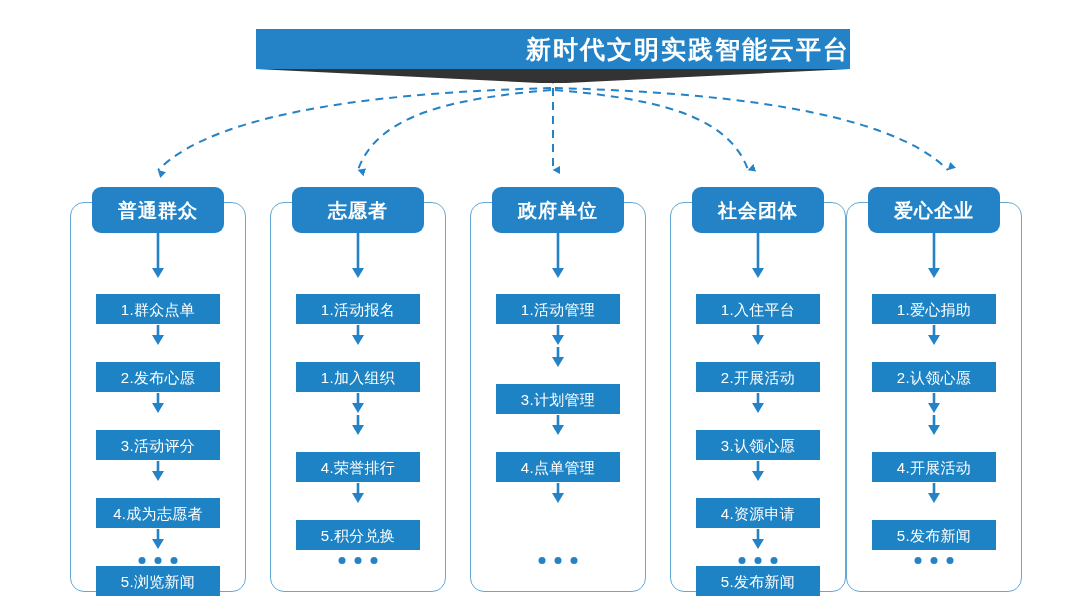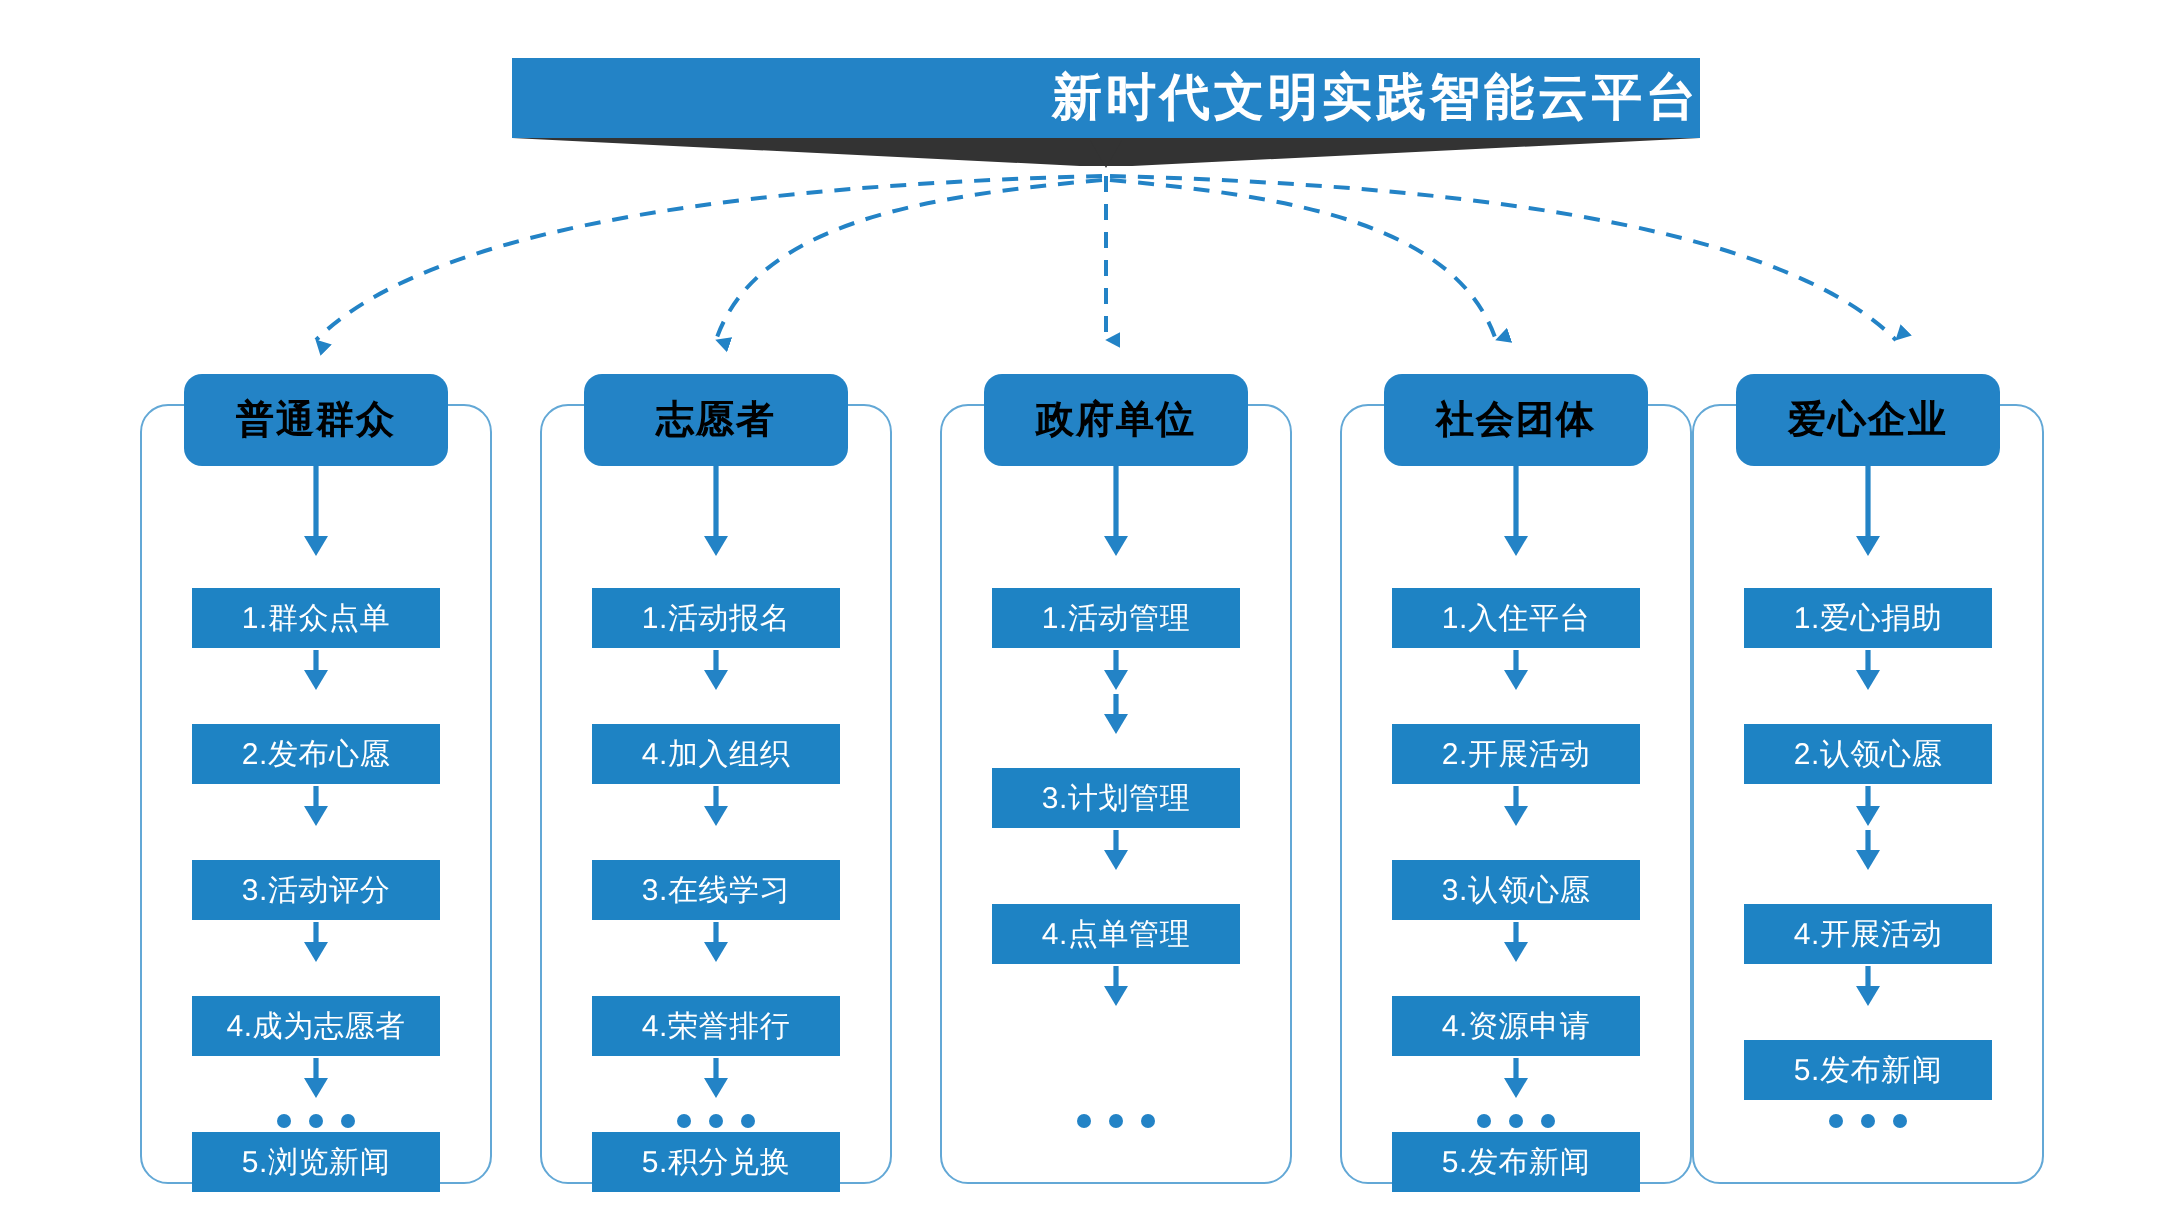--- a/index.html
+++ b/index.html
@@ -101,21 +101,21 @@
     width: 132px;
     height: 46px;
     background: #2383c6;
     border-radius: 9px;
     display: flex;
     align-items: center;
     justify-content: center;
     z-index: 4;
   }
   .col-header .hdr-text {
-    color: #000000;
+    color: #ffffff;
     font-size: 19px;
     font-weight: bold;
     letter-spacing: 1px;
     white-space: nowrap;
     line-height: 1;
   }
 
   .col-items {
     position: absolute;
     left: 50%;
@@ -259,26 +259,25 @@
       <path d="M7,0 L7,36" stroke="#2383c6" stroke-width="2.6" fill="none"></path>
       <path d="M1,35 L13,35 L7,45 Z" fill="#2383c6"></path>
     </svg>
 
     <div class="col-items">
       <div class="item-box">1.活动报名</div>
       <svg class="item-arrow" viewBox="0 0 14 22">
         <path d="M7,1 L7,12" stroke="#2383c6" stroke-width="2.6" fill="none"></path>
         <path d="M1,11 L13,11 L7,21 Z" fill="#2383c6"></path>
       </svg>
-      <div class="item-box">4.加入组织</div>
-      <svg class="item-arrow" viewBox="0 0 14 22">
-        <path d="M7,1 L7,12" stroke="#2383c6" stroke-width="2.6" fill="none"></path>
-        <path d="M1,11 L13,11 L7,21 Z" fill="#2383c6"></path>
-      </svg>
-      <div class="item-box">3.在线学习</div>
+      <div class="item-box">1.加入组织</div>
+      <svg class="item-arrow" viewBox="0 0 14 22">
+        <path d="M7,1 L7,12" stroke="#2383c6" stroke-width="2.6" fill="none"></path>
+        <path d="M1,11 L13,11 L7,21 Z" fill="#2383c6"></path>
+      </svg>
       <svg class="item-arrow" viewBox="0 0 14 22">
         <path d="M7,1 L7,12" stroke="#2383c6" stroke-width="2.6" fill="none"></path>
         <path d="M1,11 L13,11 L7,21 Z" fill="#2383c6"></path>
       </svg>
       <div class="item-box">4.荣誉排行</div>
       <svg class="item-arrow" viewBox="0 0 14 22">
         <path d="M7,1 L7,12" stroke="#2383c6" stroke-width="2.6" fill="none"></path>
         <path d="M1,11 L13,11 L7,21 Z" fill="#2383c6"></path>
       </svg>
       <div class="item-box">5.积分兑换</div>

